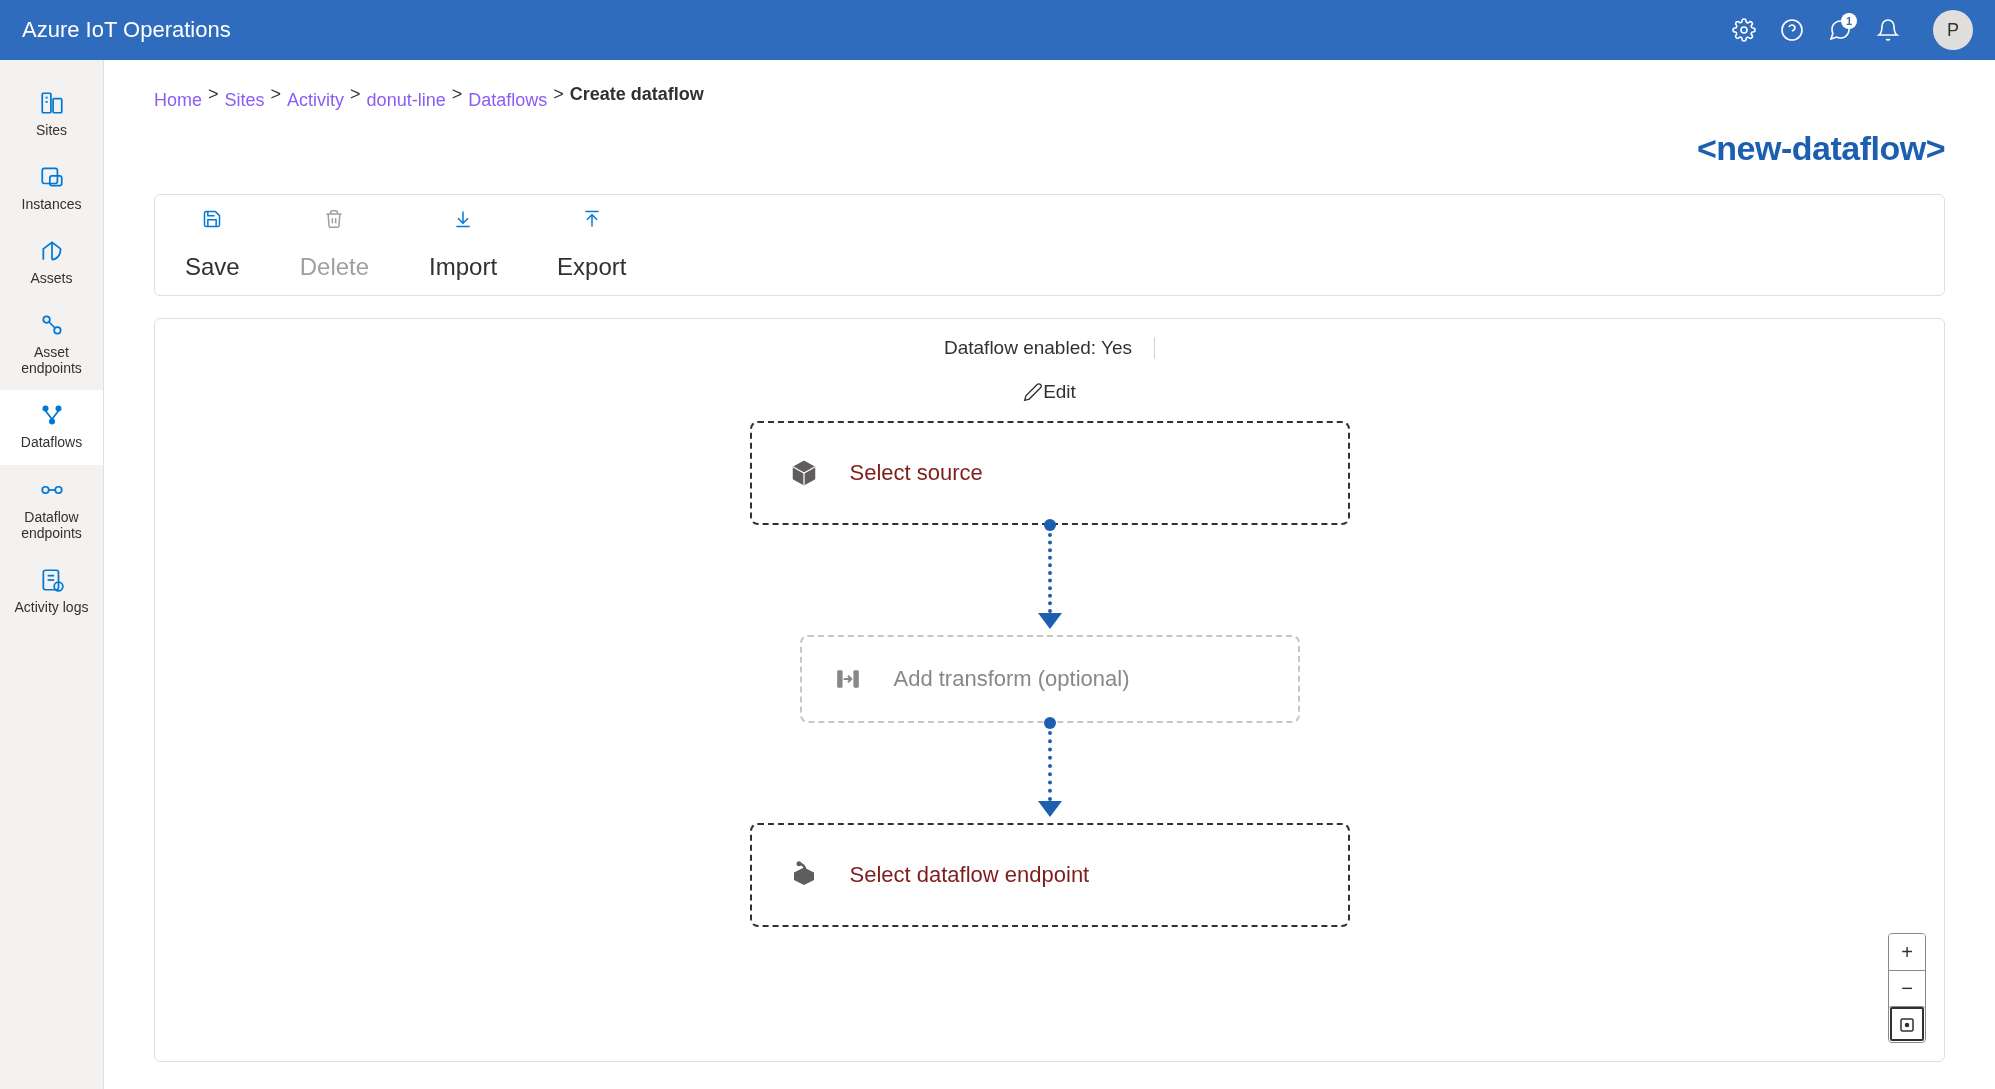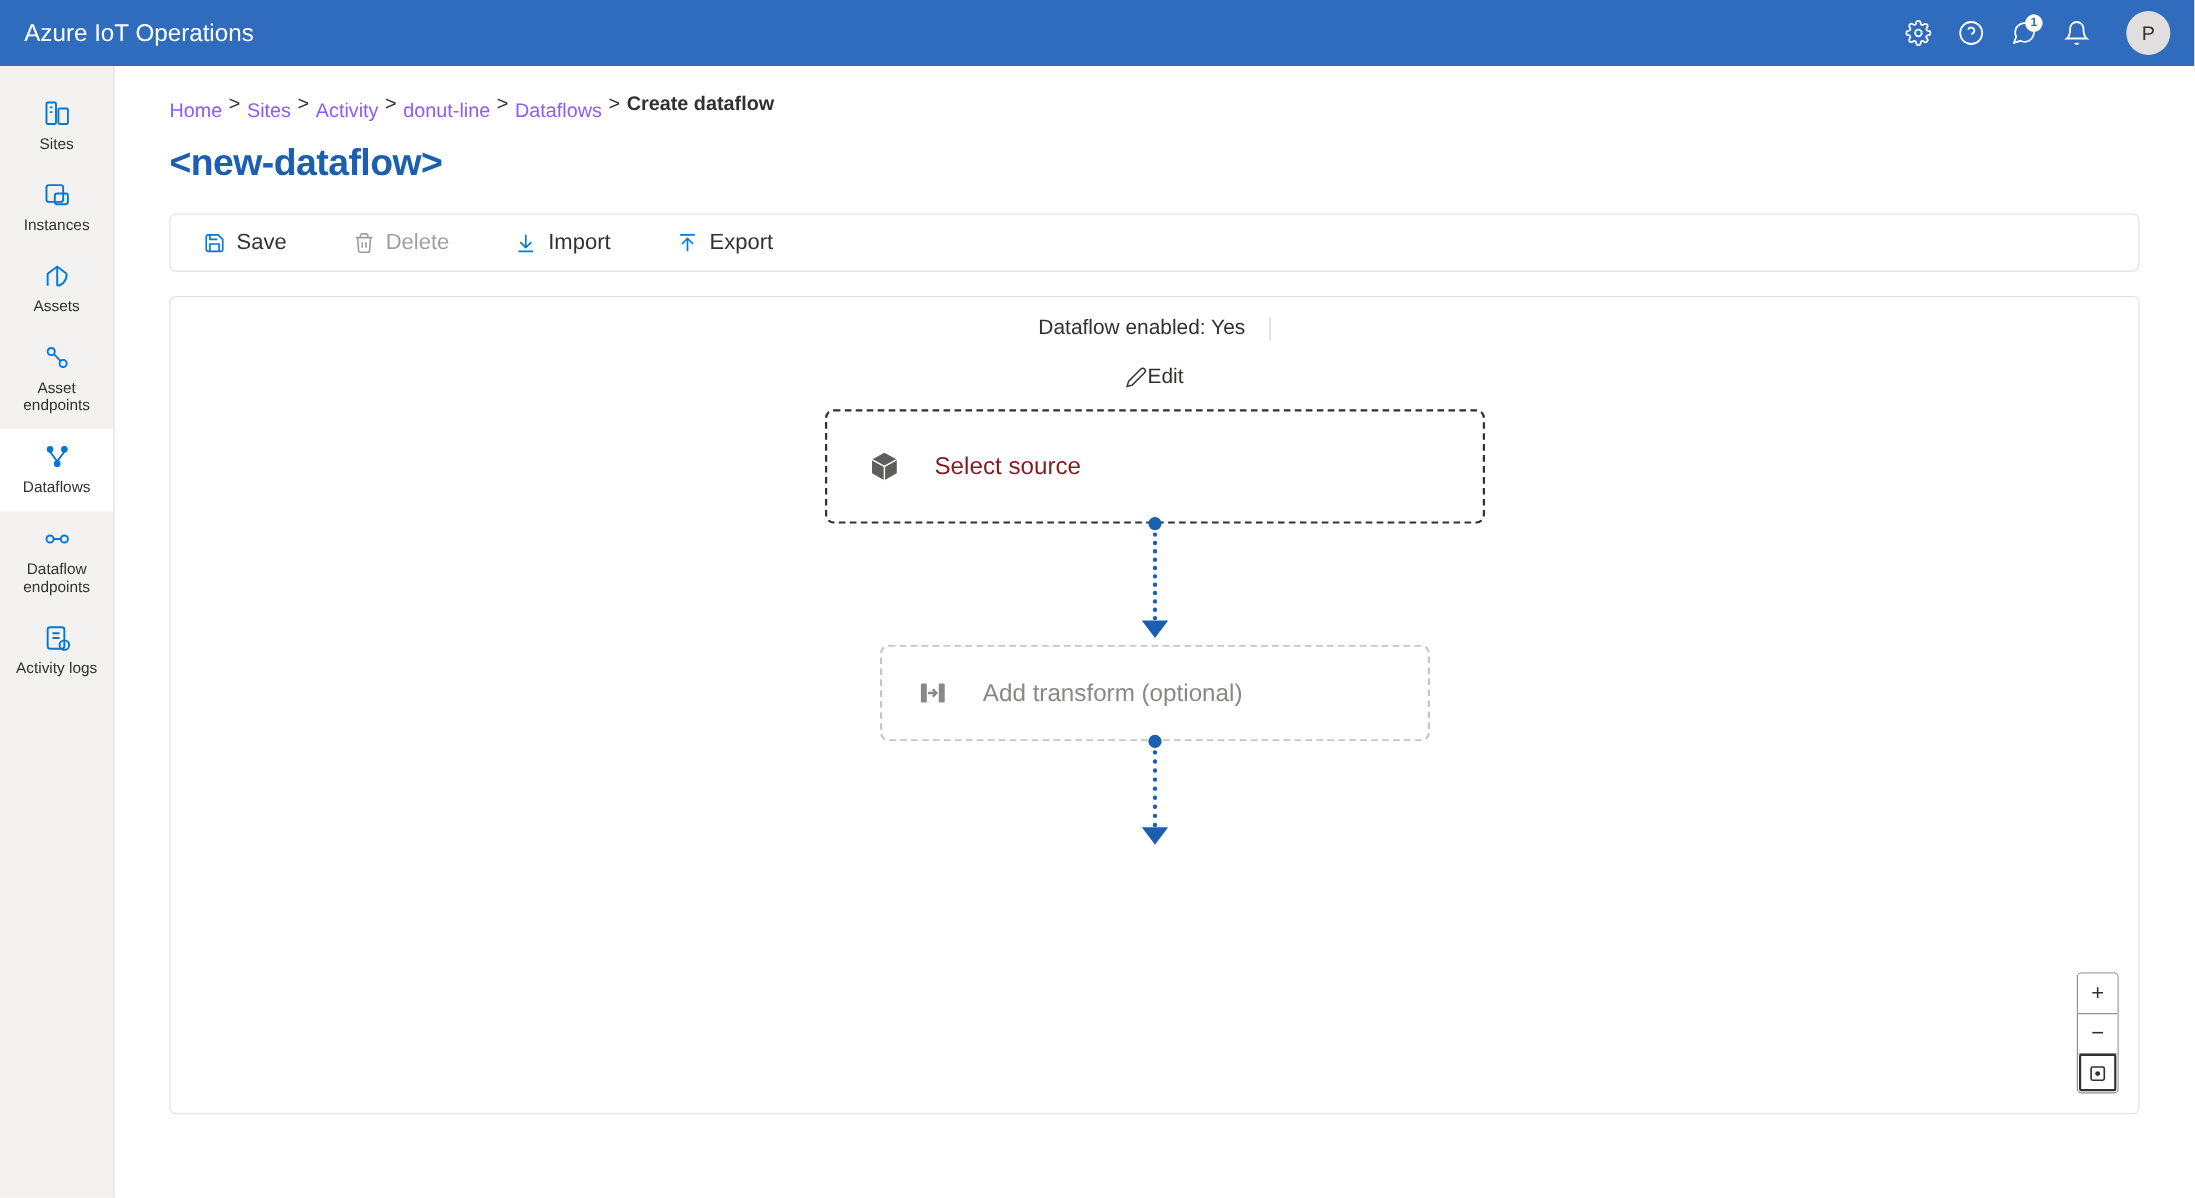--- a/index.html
+++ b/index.html
@@ -35,25 +35,25 @@
   .nav-item.active .nav-icon svg { stroke:#0078d4; fill:#0078d4; }
 
   
   .main { flex:1; overflow:auto; padding: 18px 50px 0 50px; position:relative; }
 
   .breadcrumb { font-size:18px; color:#323130; display:flex; align-items:center; flex-wrap:wrap; gap:6px; }
   .breadcrumb a { color:#8b5cf6; text-decoration:none; cursor:pointer;margin-top:12px; }
   .breadcrumb .sep { color:#323130; }
   .breadcrumb .current { font-weight:700; }
 
-  .page-title { color:#1c5fb0; font-weight:700; font-size:34px; margin-top:18px; letter-spacing:-0.5px; }
+  .page-title { color:#1c5fb0; font-weight:700; font-size:34px; margin-top:18px; letter-spacing:-0.5px;text-align:right; }
 
   
   .toolbar { margin-top:26px; border:1px solid #e1dfdd; border-radius:6px; padding:14px 30px; display:flex; align-items:center; gap:60px; background:#fff; }
-  .tool-btn { display:flex; align-items:center; gap:10px; font-size:20px; cursor:pointer; background:none; border:none; color:#323130; }
+  .tool-btn { display:flex; align-items:center; gap:24px; font-size:24px; cursor:pointer; background:none; border:none; color:#323130;flex-direction:column; }
   .tool-btn.disabled { color:#a19f9d; cursor:default; }
   .tool-btn svg { width:20px; height:20px; stroke:#0078d4; fill:none; stroke-width:1.8; }
   .tool-btn.disabled svg { stroke:#a19f9d; }
 
   
   .canvas-card { margin-top:22px; border:1px solid #e1dfdd; border-radius:6px; background:#fff; padding:0; min-height:720px; position:relative; }
   .canvas-header { display:flex; align-items:center; gap:22px; padding:18px 36px;flex-direction:column; }
   .df-enabled { font-size:19px; color:#323130; padding-right:22px; border-right:1px solid #d2d0ce; }
   .edit-btn { display:flex; align-items:center; font-size:19px; cursor:pointer; background:none; border:none; color:#323130; }
   .edit-btn svg { width:20px; height:20px; stroke:#323130; fill:none; stroke-width:1.6; }
@@ -291,20 +291,30 @@
             </span>
             <span class="node-label">Add transform (optional)</span>
           </div>
 
           <div class="connector" style="height:100px;">
             <div class="dot"></div>
             <div class="line" style="height:70px;"></div>
             <div class="arrow"></div>
           </div>
 
+          <div class="node">
+            <span class="node-icon">
+              <svg viewBox="0 0 24 24" width="30" height="30">
+                  <path d="M12 10 L20 14 L20 20 L12 24 L4 20 L4 14 Z" transform="translate(0,-4)"></path>
+                  <path d="M8 3 a5 5 0 0 1 5 5" fill="none" stroke="#605e5c" stroke-width="2"></path>
+                  <circle cx="8" cy="3" r="2"></circle>
+                </svg>
+            </span>
+            <span class="node-label">Select dataflow endpoint</span>
+          </div>
 
         </div>
 
         <div class="zoom">
           <button>+</button>
           <button>−</button>
           <button class="fit active">
             <svg viewBox="0 0 24 24">
                 <rect x="4" y="4" width="16" height="16" rx="2"></rect>
                 <circle cx="12" cy="12" r="3" fill="#323130" stroke="none"></circle>

